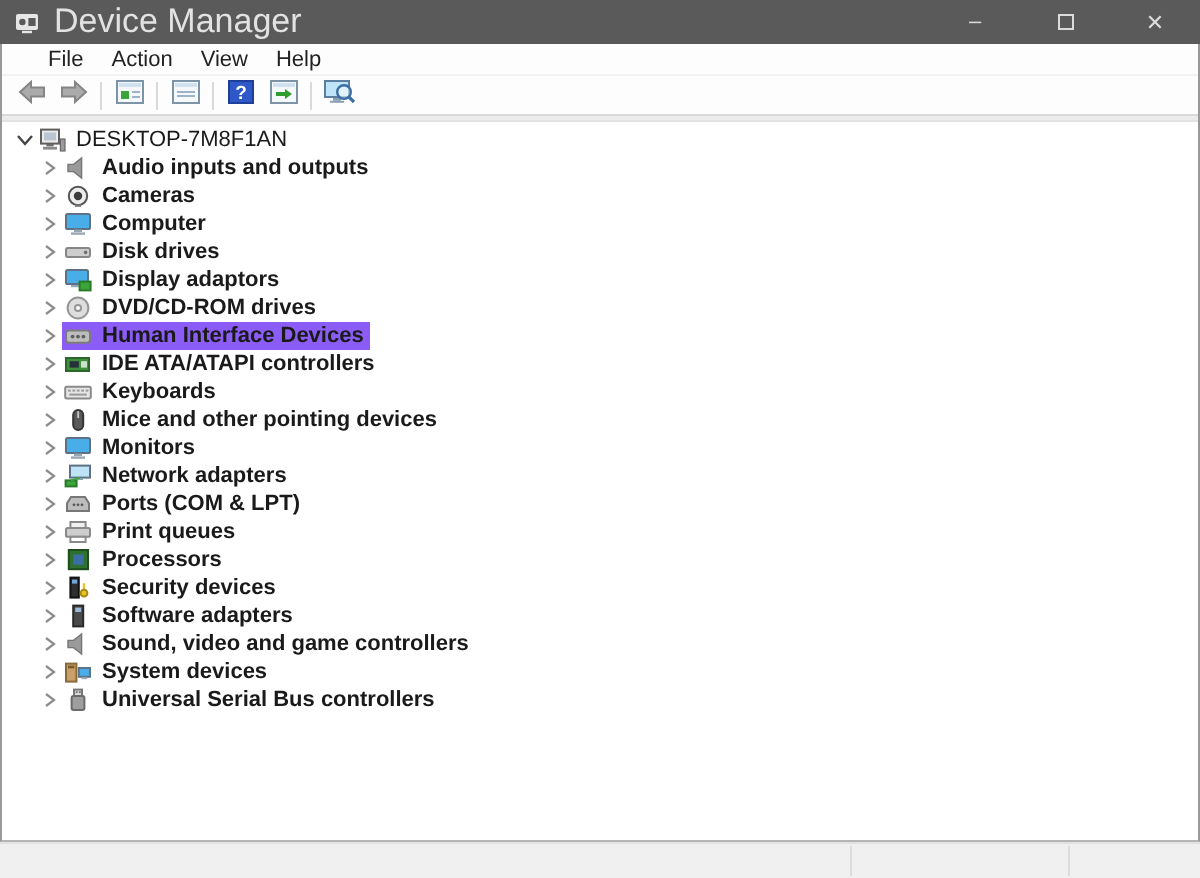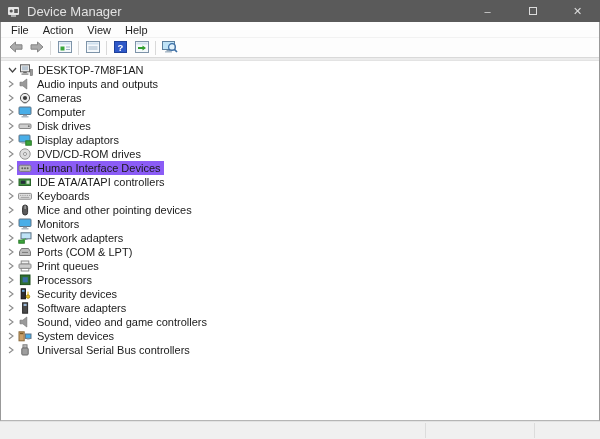--- a/index.html
+++ b/index.html
@@ -8,46 +8,46 @@
     font-family: "Liberation Sans", sans-serif;
     font-size: 11px;
     background: #ffffff;
     color: #1a1a1a;
     position: relative;
   }
   .titlebar {
     height: 22px; background: #5a5a5a; display: flex; align-items: center;
   }
   .title-icon { margin-left: 7px; display:flex; }
-  .title-text { margin-left: 7px; color: #e2e2e2; font-size: 13px; }
+  .title-text { margin-left: 7px; color: #e2e2e2; font-size: 17px; }
   .win-controls { margin-left: auto; display: flex; height: 100%; }
   .win-btn {
     width: 45px; height: 100%; display: flex; align-items: center; justify-content: center;
     color: #dcdcdc; font-size: 11px; cursor: default;
   }
   .win-btn.max span { display:block; width:8px; height:8px; border:1px solid #dcdcdc; }
   .window-body {
     border-left: 1px solid #999; border-right: 1px solid #999; border-bottom: 1px solid #b5b5b5;
     height: 399px; background:#fff;
   }
   .menubar {
     height: 16px; background: #fdfdfd; display: flex; align-items: center;
-    padding-left: 3px; border-bottom: 1px solid #f2f2f2;
+    padding-left: 16px; border-bottom: 1px solid #f2f2f2;
   }
   .menu-item { padding: 0 7px; color: #222; }
   .toolbar {
     height: 20px; background: #fdfdfd; display: flex; align-items: center; padding-left: 4px;
     border-bottom: 1px solid #d9d9d9;
   }
   .tb-btn { width: 21px; height: 18px; display:flex; align-items:center; justify-content:center; }
   .tb-sep { width: 1px; height: 14px; background: #d9d9d9; margin: 0 3px; }
   .band { height: 3px; background: #ececec; border-bottom: 1px solid #e3e3e3; }
   .tree { background: #fff; padding-top: 2px; height: 357px; overflow: hidden; }
   .tree-row { height: 14px; display: flex; align-items: center; white-space: nowrap; }
-  .tree-row.child { padding-left: 4px; }
+  .tree-row.child { padding-left: 18px; font-weight: bold; }
   .tree-row.root  { padding-left: 5px; }
   .chevron { width: 12px; display:flex; align-items:center; justify-content:center; flex:0 0 12px; }
   .row-main { display: flex; align-items: center; height: 14px; padding: 0 3px 0 1px; }
   .row-main.selected { background: #8b5cf6; }
   .tree-icon { width: 15px; display:flex; align-items:center; margin-right: 4px; }
   .tree-label { color: #1a1a1a; }
   .taskbar {
     height: 18px; background: #f0f0f0; border-top: 1px solid #e2e2e2; position: relative;
   }
   .tb-divider { position: absolute; top: 1px; bottom: 1px; width: 1px; background: #dcdcdc; }

